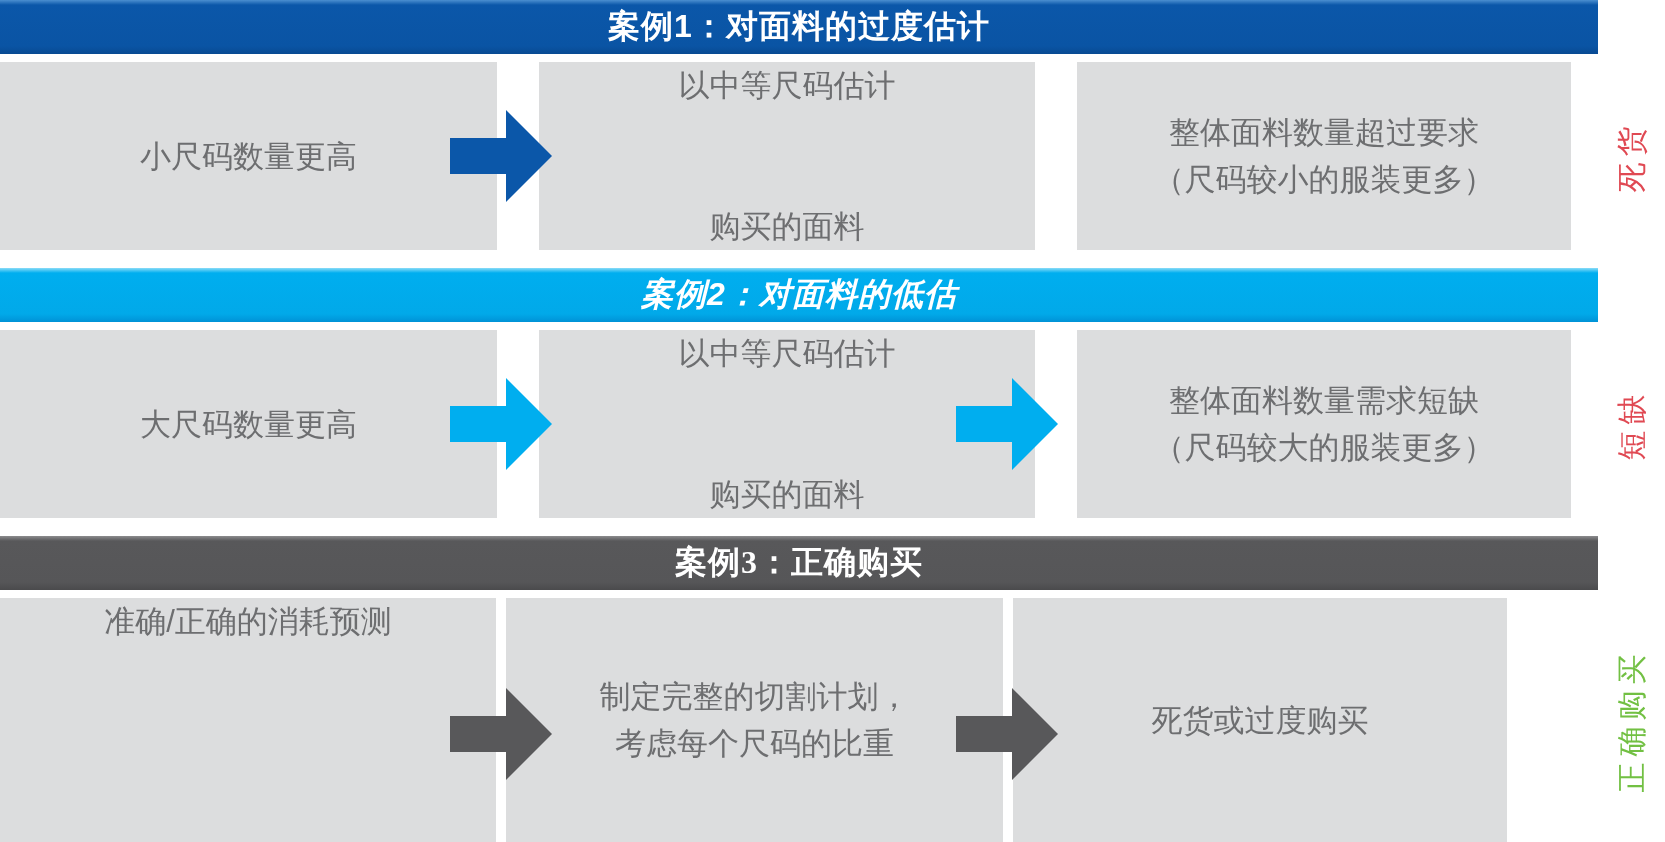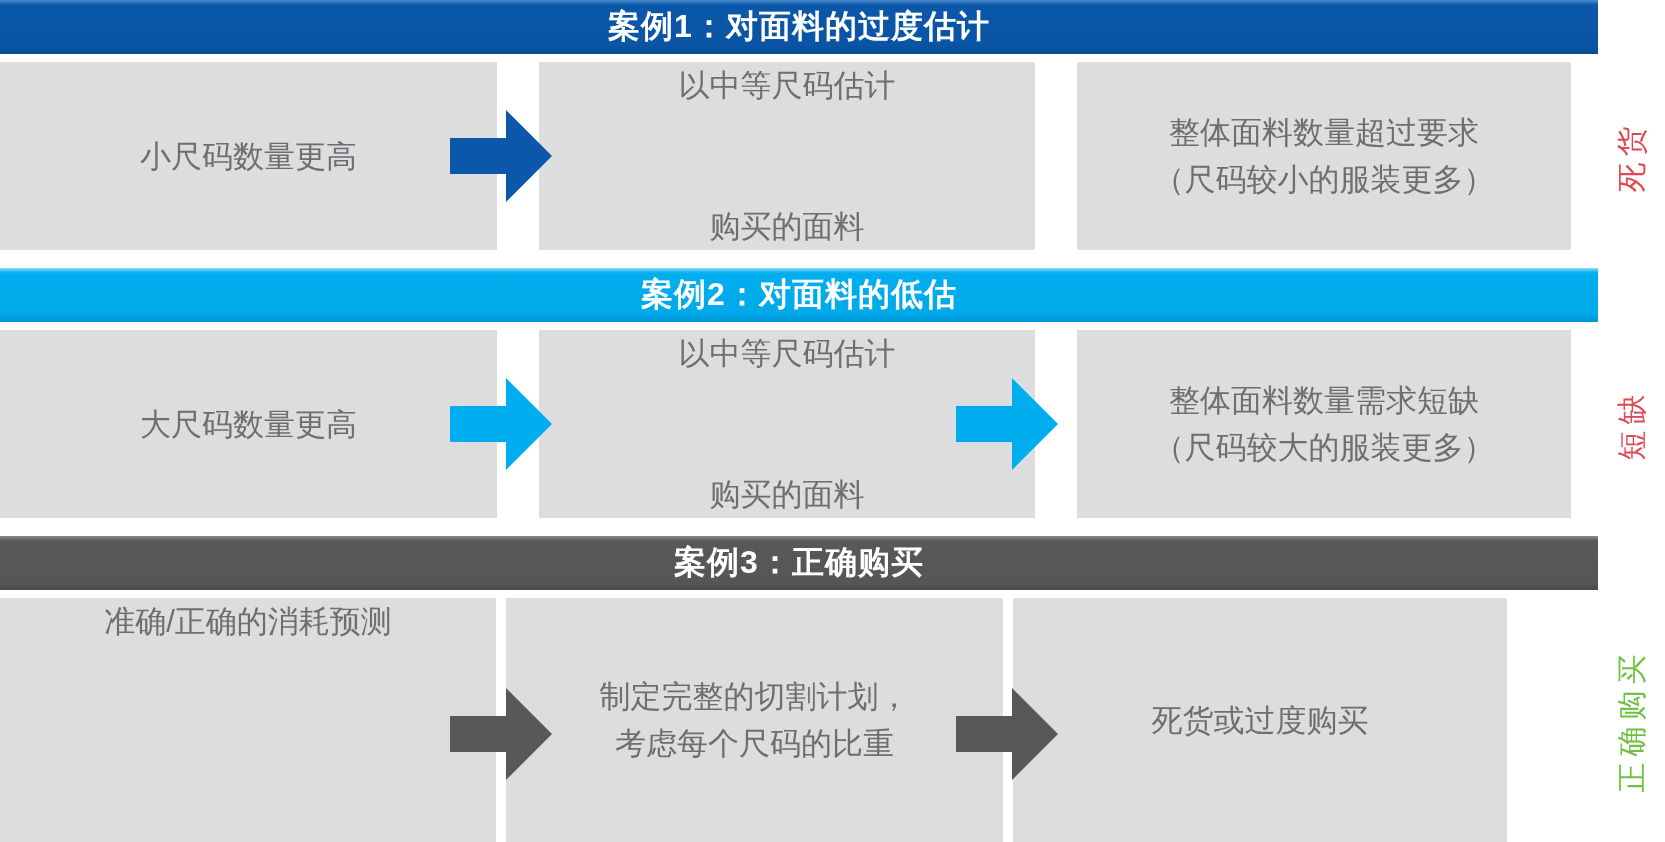--- a/index.html
+++ b/index.html
@@ -8,22 +8,22 @@
 
   .case{position:relative;}
 
   .case-header{
     width:1598px;height:54px;
     display:flex;align-items:center;justify-content:center;
     color:#ffffff;font-size:32px;font-weight:bold;letter-spacing:1px;
     margin-bottom:8px;box-sizing:border-box;
   }
   .case-header.blue{background:linear-gradient(to bottom,#4b8fd0 0px,#0b57a9 5px,#0a54a4 46px,#084a92 54px);}
-  .case-header.cyan{background:linear-gradient(to bottom,#8adcf8 0px,#00aeef 5px,#01a9e9 46px,#0092d6 54px);}
-  .case-header.dark{background:linear-gradient(to bottom,#8c8c8e 0px,#58585a 5px,#565658 46px,#4a4a4c 54px);}
+  .case-header.cyan{background:linear-gradient(to bottom,#8adcf8 0px,#00aeef 5px,#01a9e9 46px,#0092d6 54px);font-style:italic;}
+  .case-header.dark{background:linear-gradient(to bottom,#8c8c8e 0px,#58585a 5px,#565658 46px,#4a4a4c 54px);font-family:Liberation Serif, serif;}
 
   .band{position:relative;width:1598px;display:flex;}
   .band.h1{height:188px;margin-bottom:18px;gap:32px;}
   .band.h3{height:244px;margin-bottom:0;}
 
   .box{
     background:#dcddde;
     display:flex;flex-direction:column;align-items:center;justify-content:center;
     color:#6d6e70;font-size:31px;line-height:47px;font-weight:500;
     text-align:center;box-sizing:border-box;

